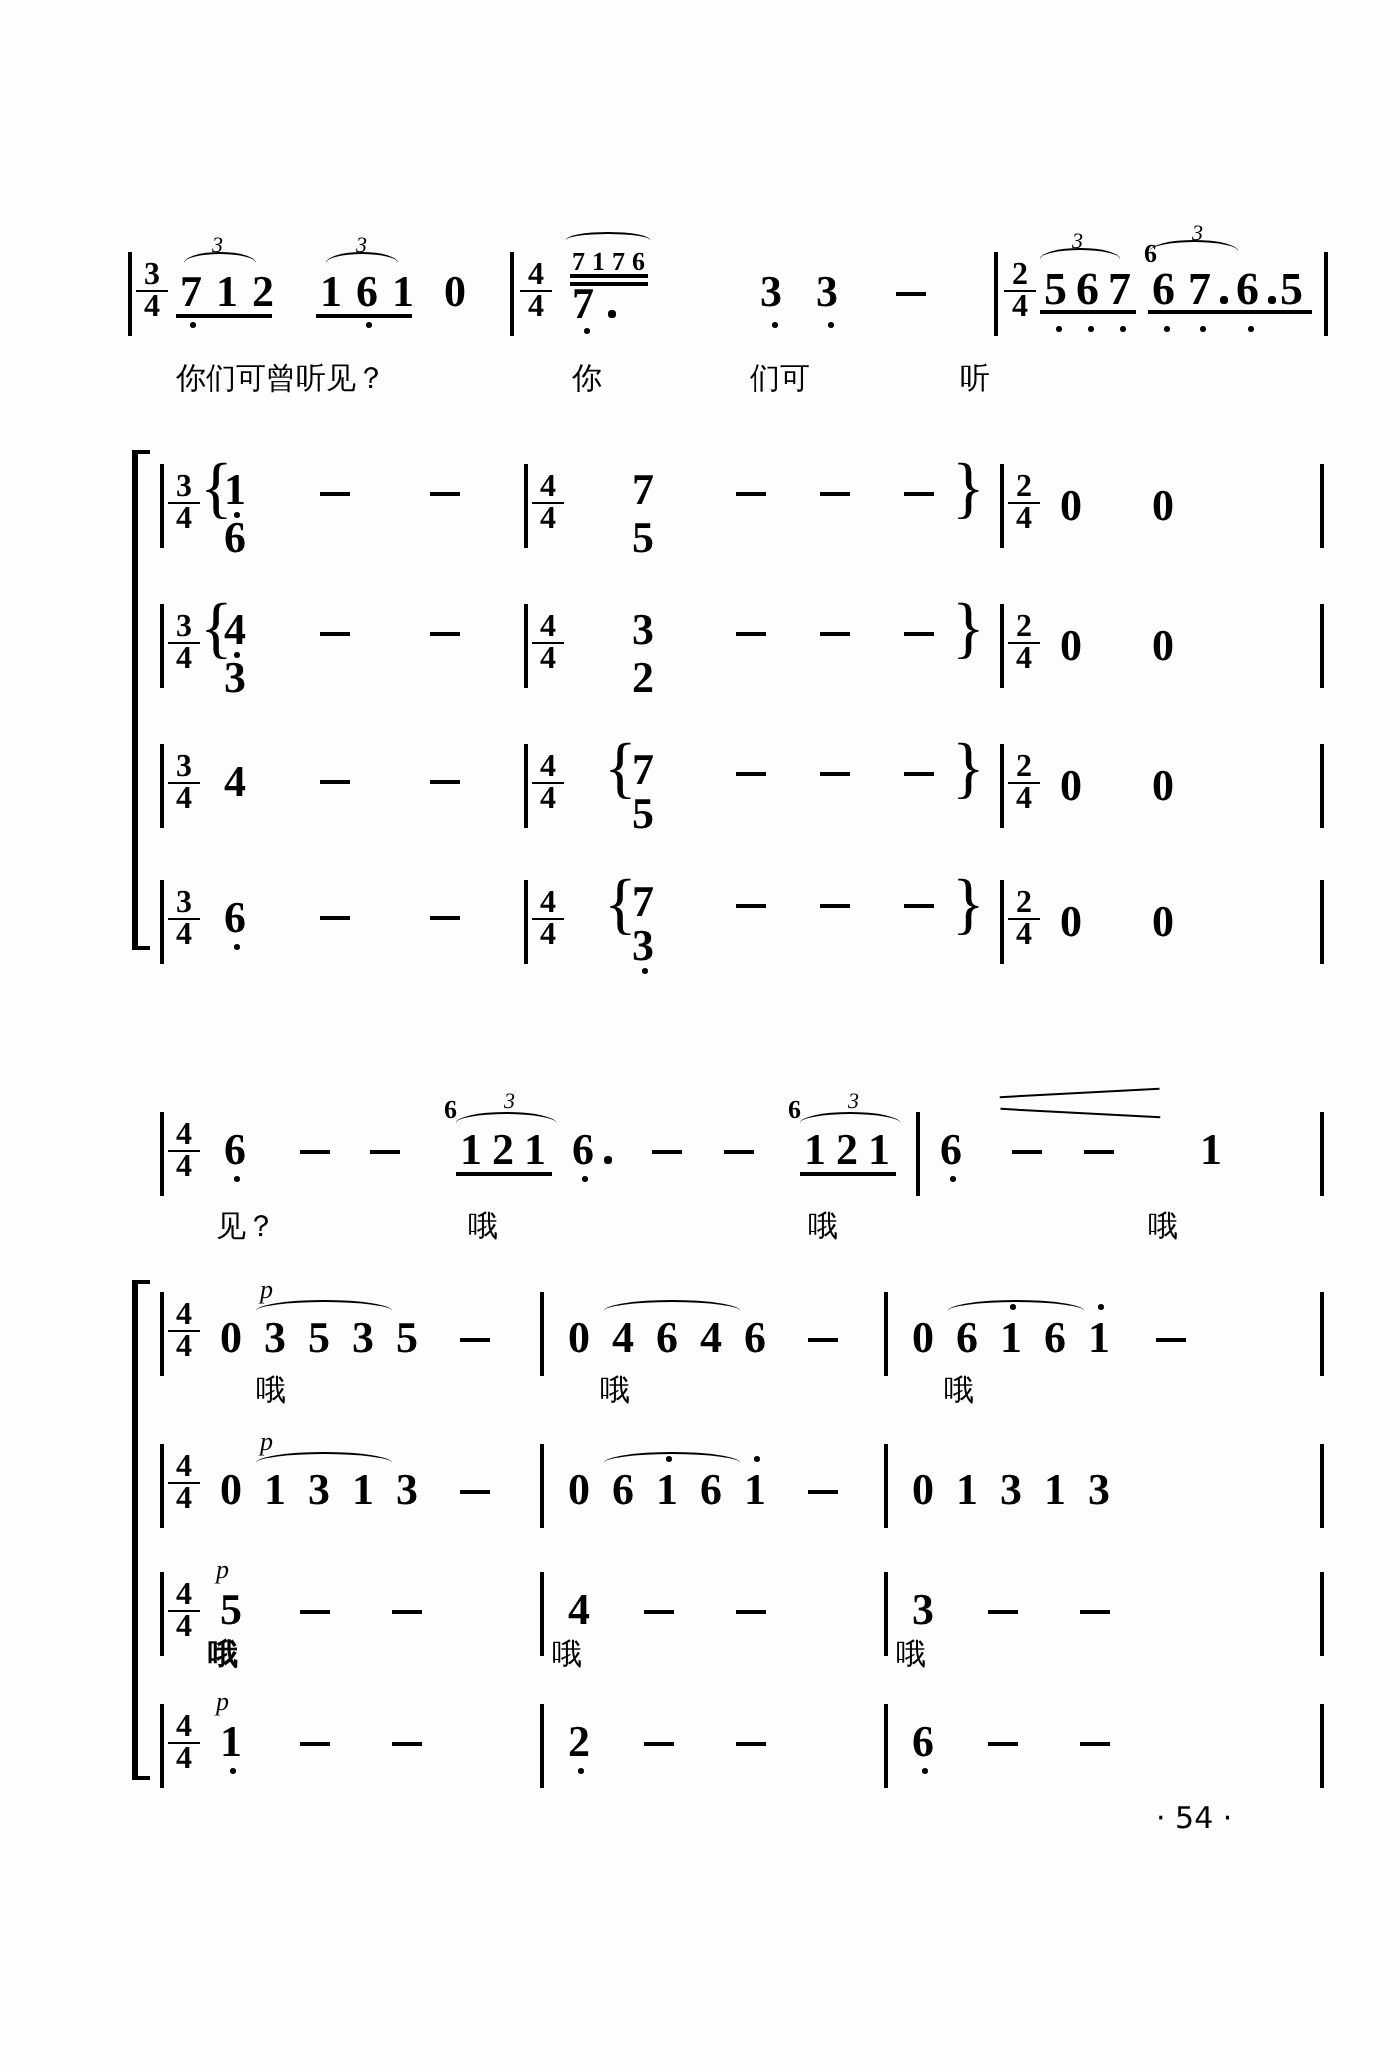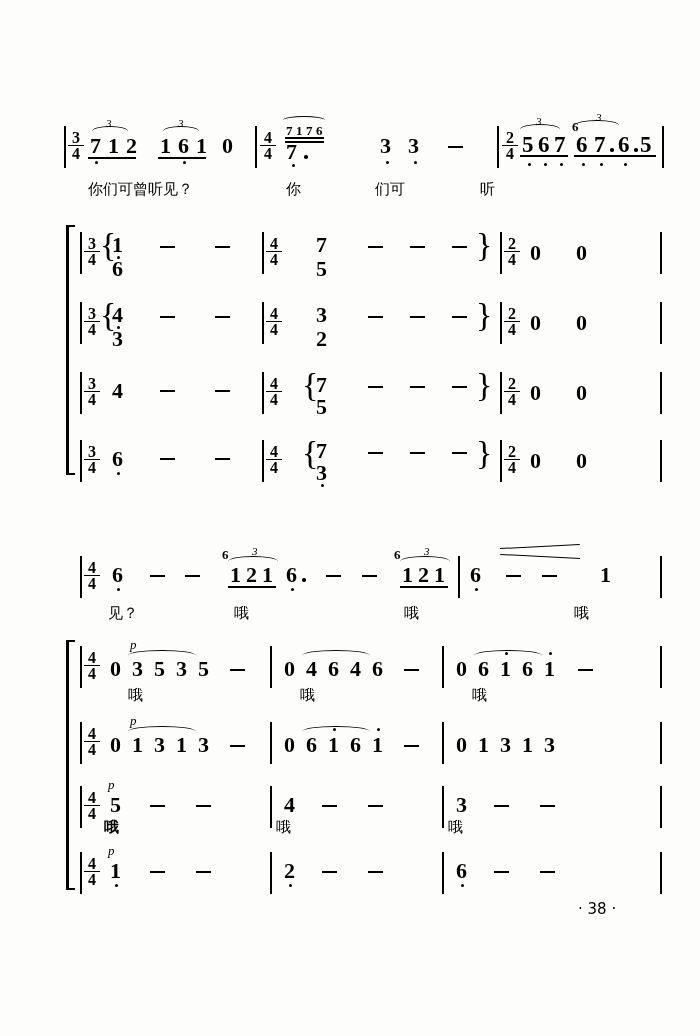--- a/index.html
+++ b/index.html
@@ -542,15 +542,15 @@
     <div class="dash" style="left:368px; top:871px;"></div>
 
     <div class="bar" style="left:442px; top:852px; height:42px;"></div>
     <div class="num abs" style="left:456px; top:860px;">6</div>
     <div class="dot" style="left:461px; top:884px;"></div>
     <div class="dash" style="left:494px; top:871px;"></div>
     <div class="dash" style="left:540px; top:871px;"></div>
     <div class="bar" style="left:660px; top:852px; height:42px;"></div>
   </div>
 
-  <div class="pagenum" style="left:578px; top:900px;">· 38 ·</div>
+  <div class="pagenum" style="left:578px; top:900px;">· 54 ·</div>
 
 </div>
 
 </body></html>

